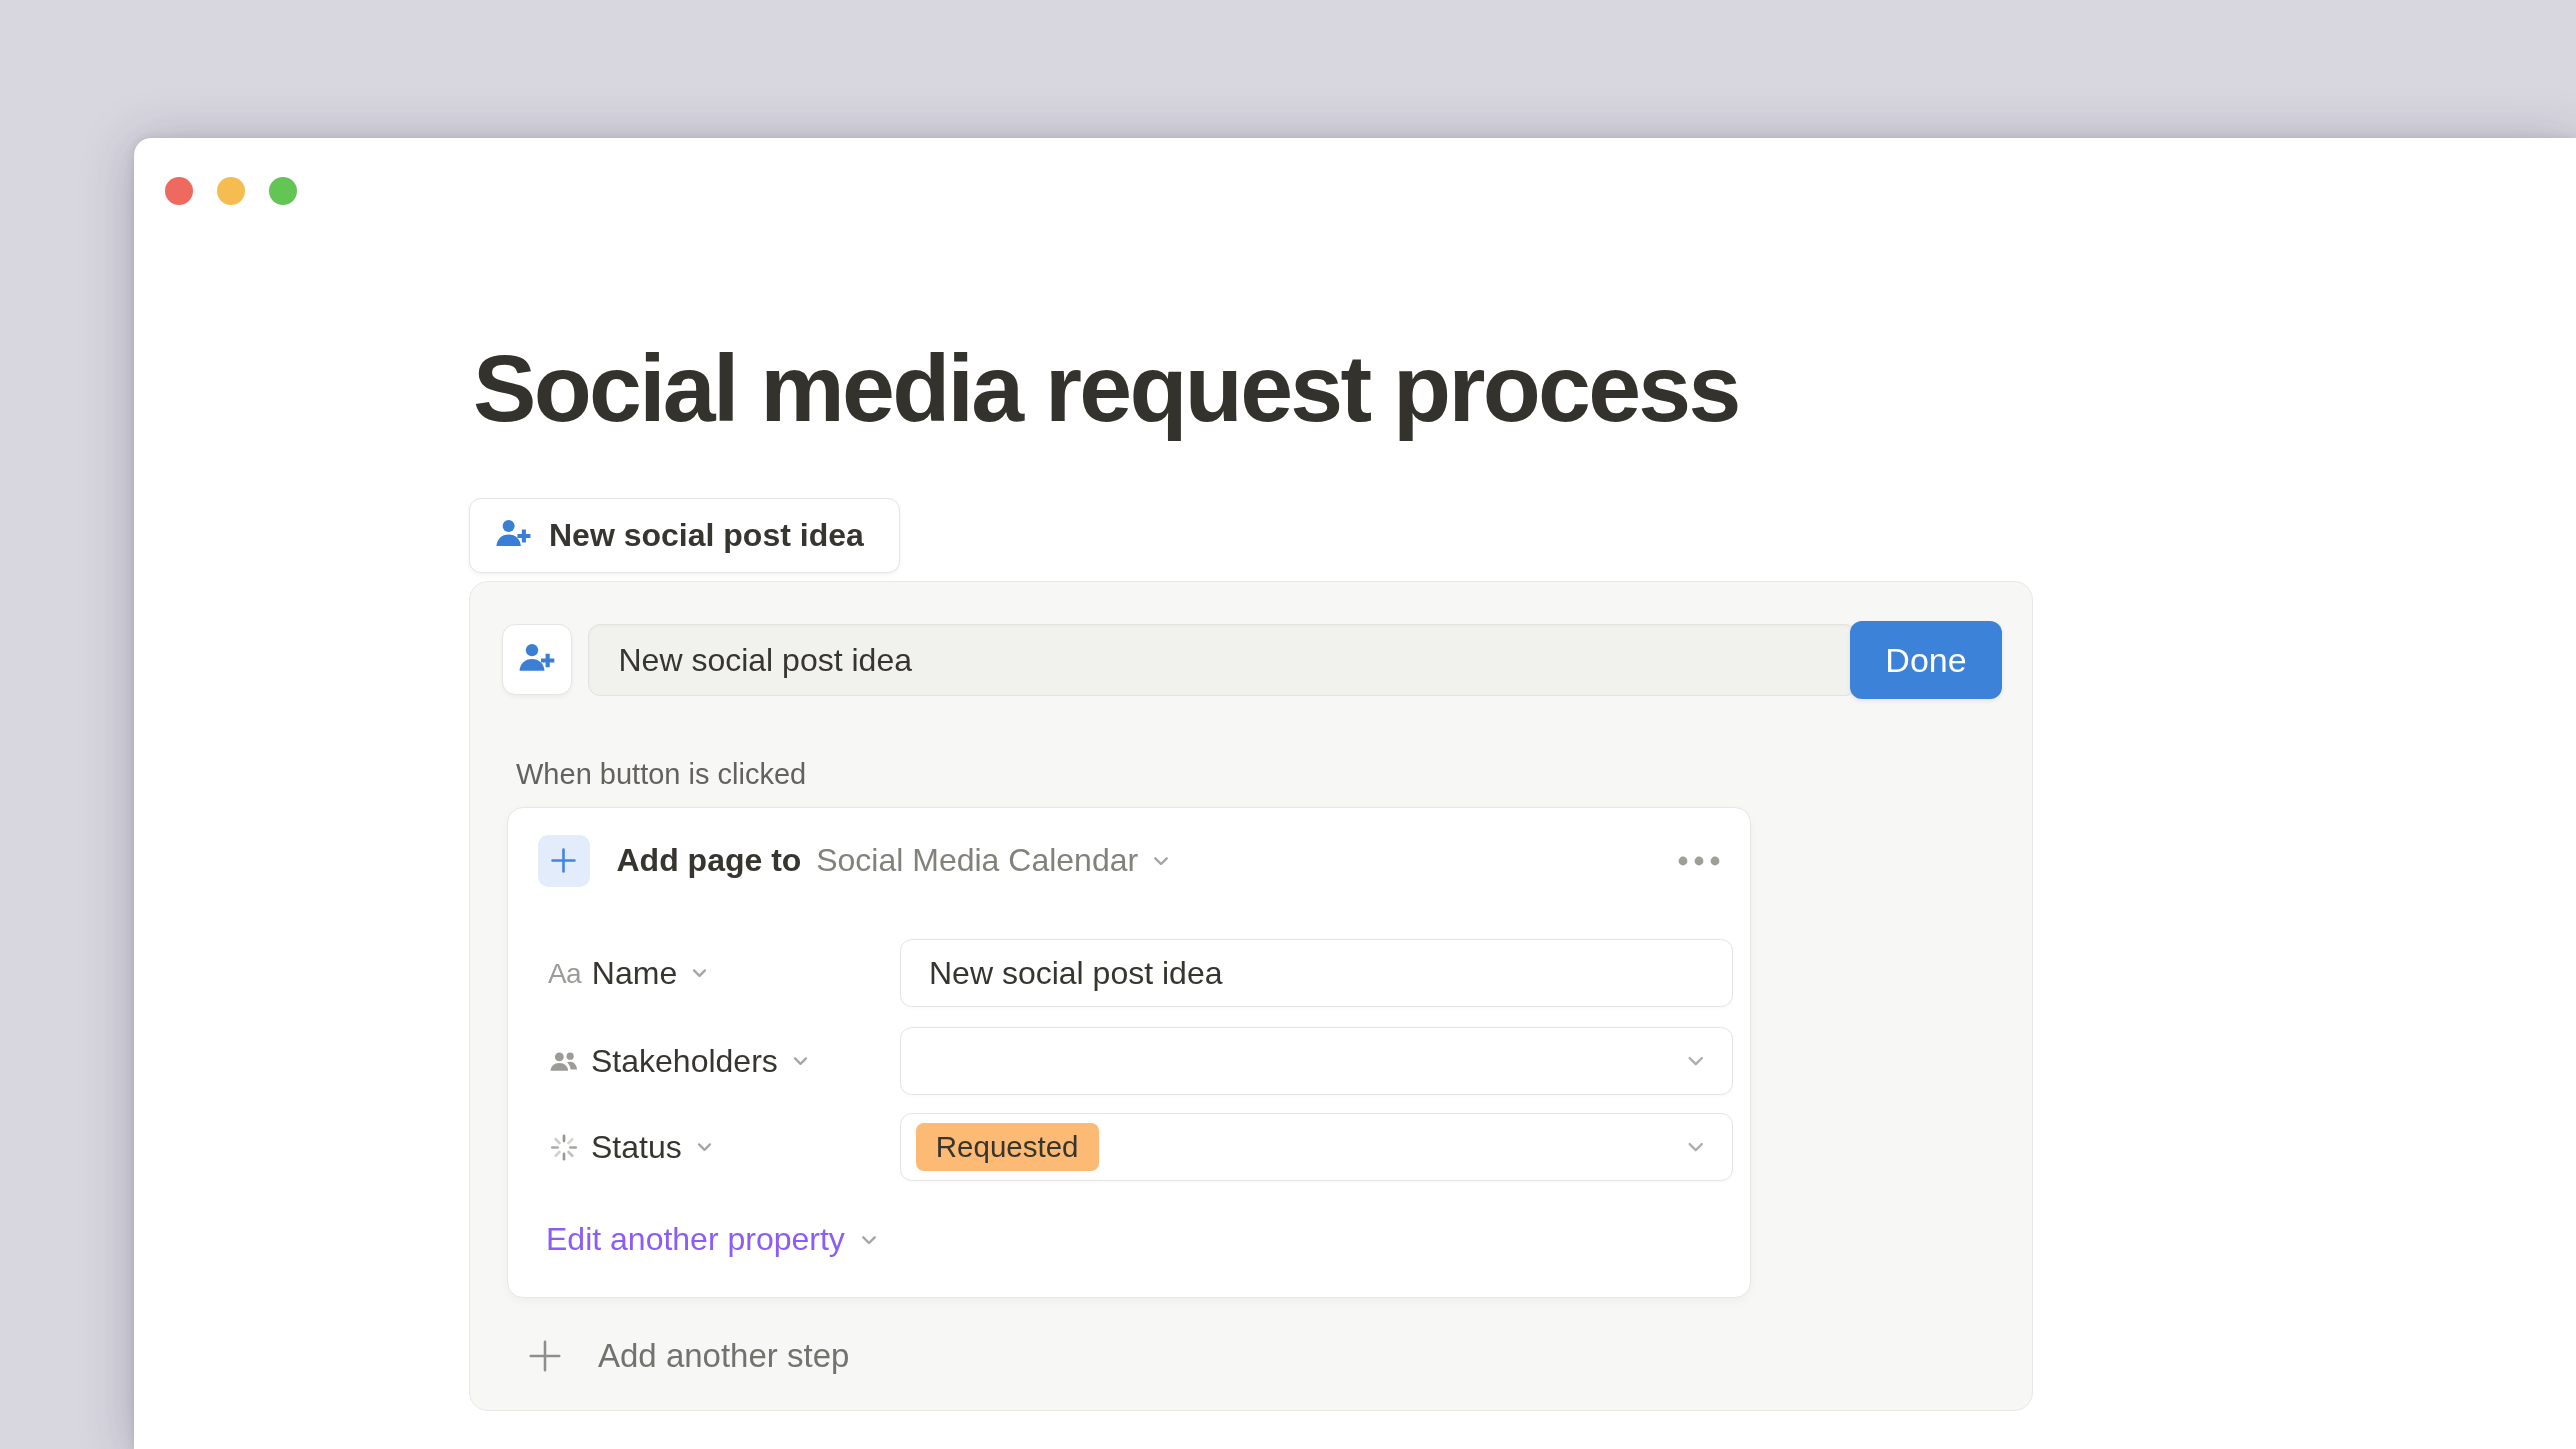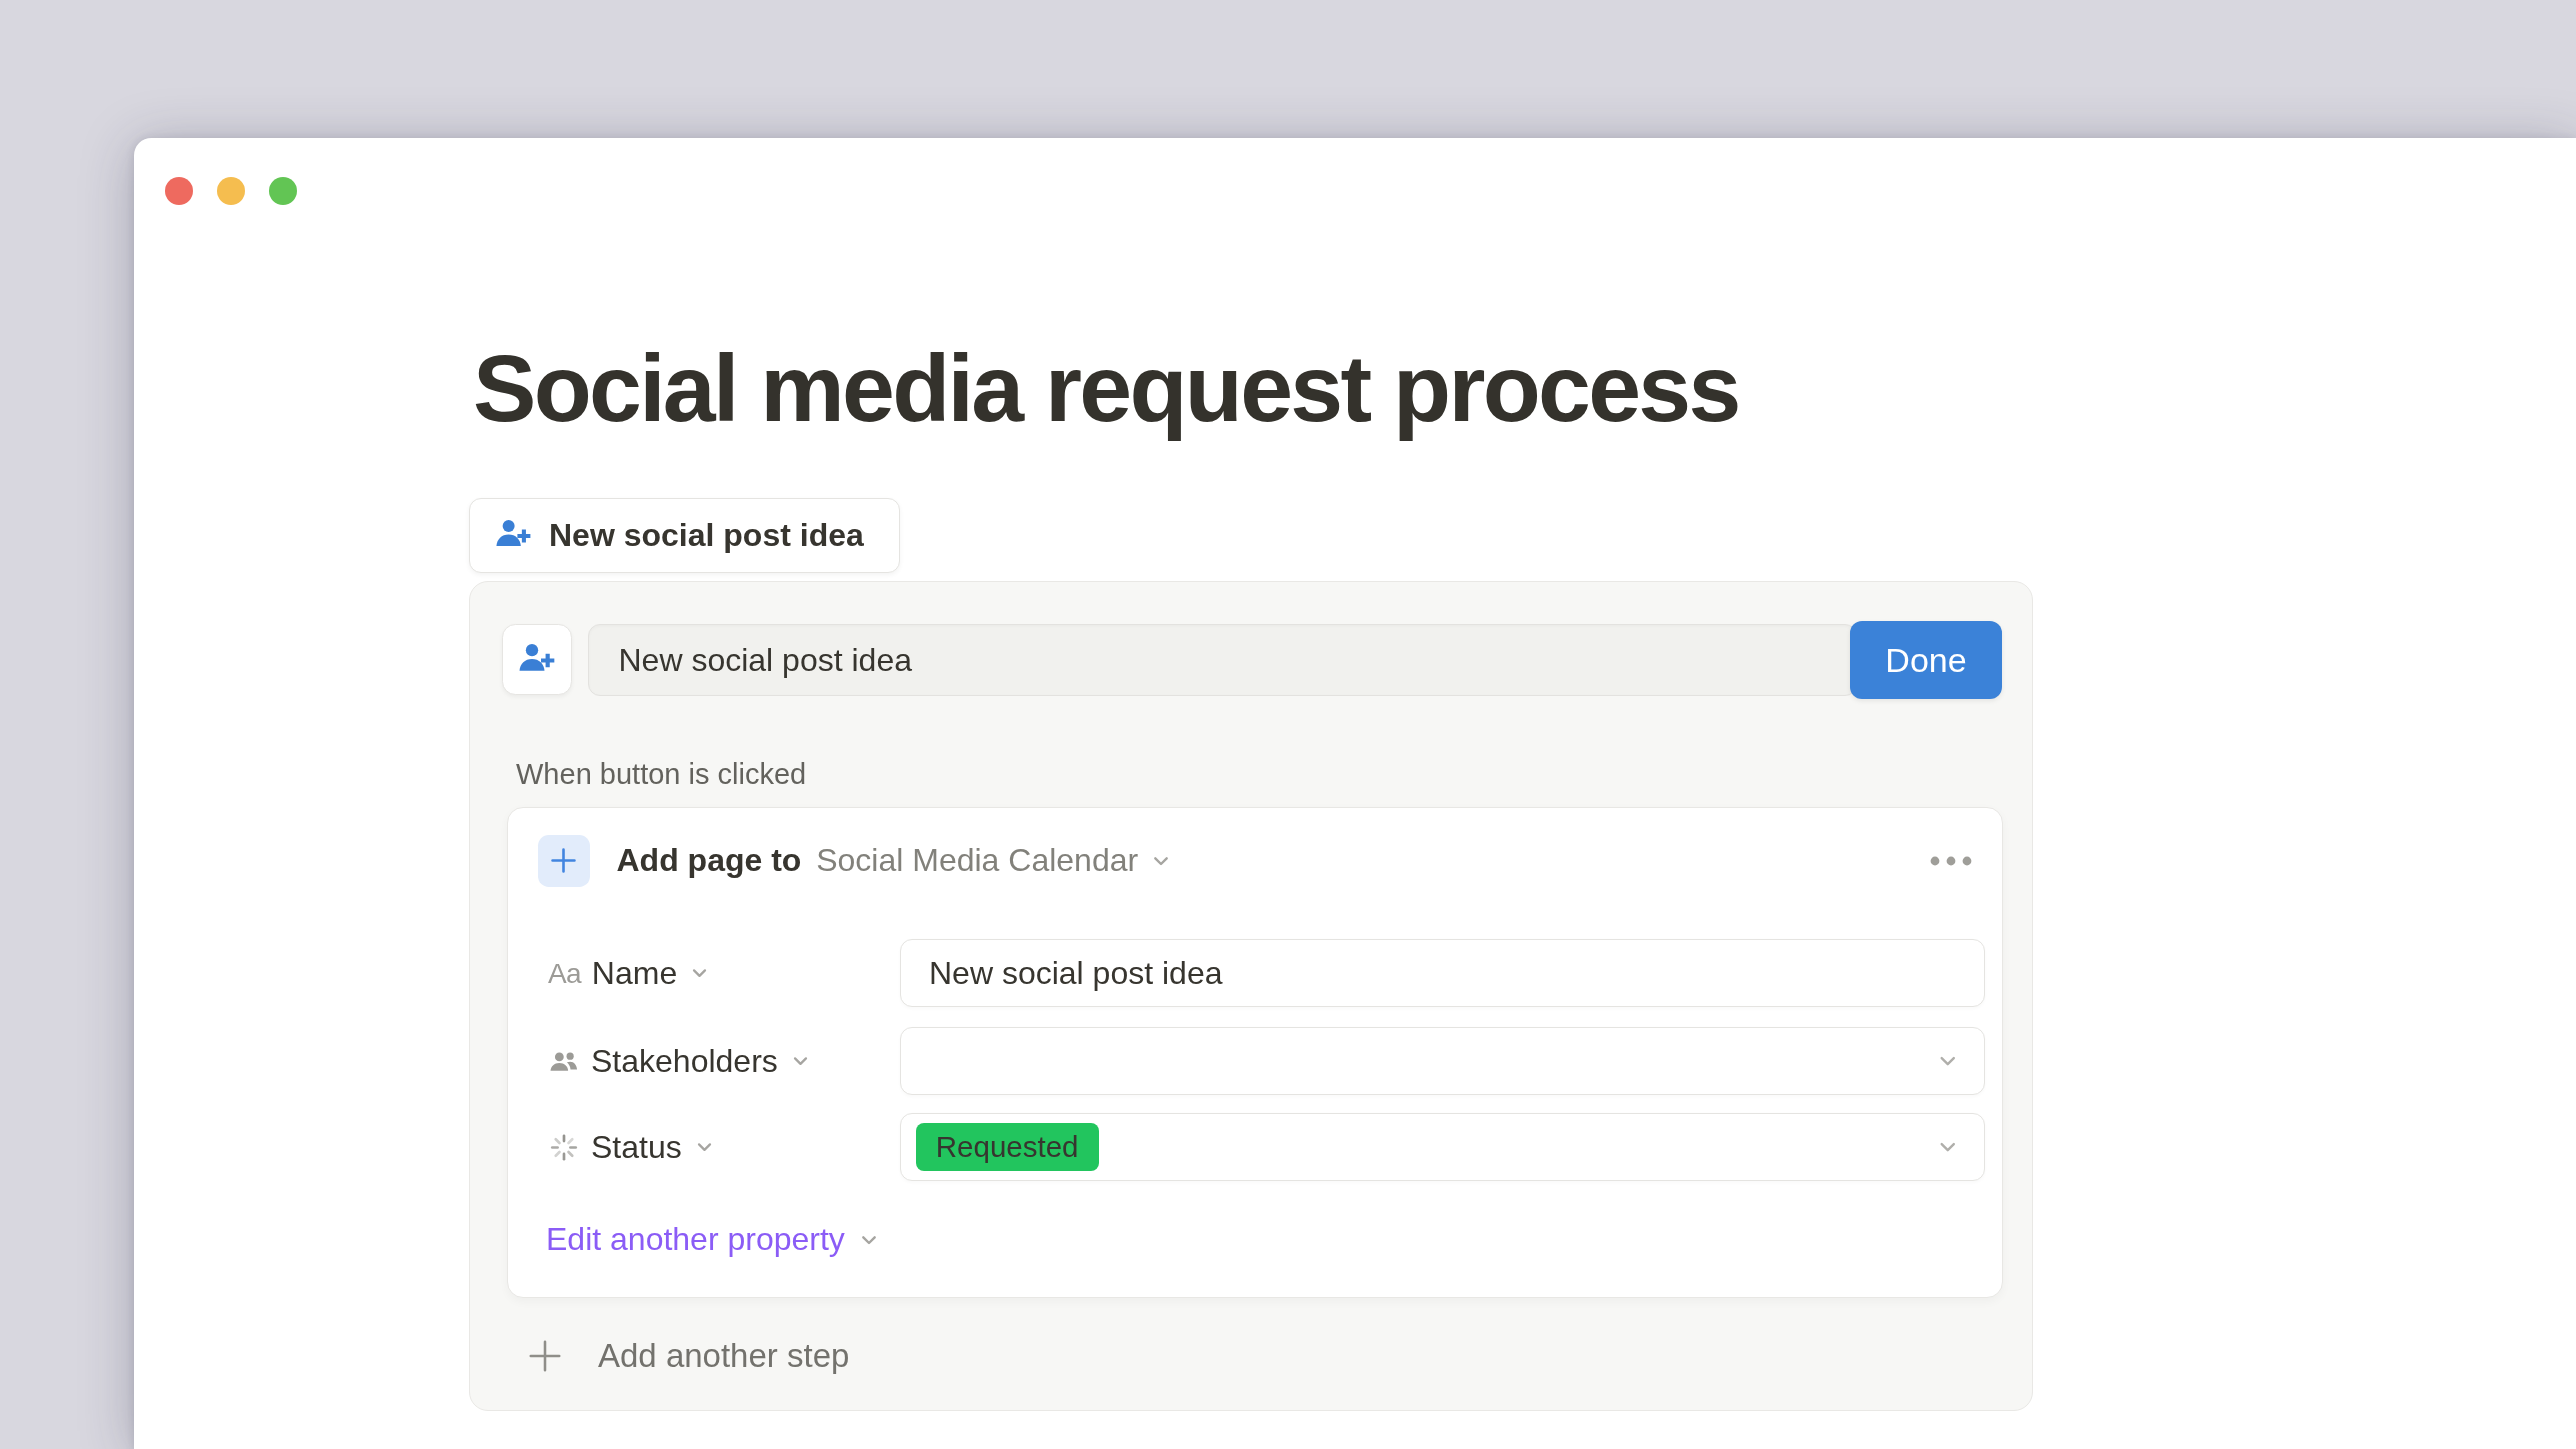--- a/index.html
+++ b/index.html
@@ -62,21 +62,21 @@
     font-size:34px; font-weight:400; cursor:pointer;
     font-family:"Liberation Sans","DejaVu Sans",sans-serif;
     box-shadow:0 2px 5.4px rgba(0,0,0,.08);
   }
   .when-label {
     position:absolute; left:46px; top:176px;
     font-size:29px; color:#63625d;
   }
 
   .card {
-    position:absolute; left:37px; top:225px; width:1496px; height:491px;
+    position:absolute; left:37px; top:225px; width:1244px; height:491px;
     background:#fff; border:1.3px solid #e8e7e4; border-radius:16px;
     box-shadow:0 3.4px 9.4px rgba(0,0,0,.035);
   }
   .step-header {
     position:absolute; left:29.5px; right:27px; top:25.5px; height:54px;
     display:flex; align-items:center;
   }
   .plus-tile {
     width:52px; height:52px; border-radius:10.7px; background:#e2ecfb;
     display:flex; align-items:center; justify-content:center; flex:none;
@@ -106,21 +106,21 @@
   }
   .prop-input.has-pill { padding-left:14.8px; cursor:pointer; }
   .text-value { font-size:32px; color:#37352f; white-space:nowrap; }
   .pill-person {
     display:inline-flex; align-items:center; gap:12px;
     background:#dbe7f8; color:#3577d4;
     height:51px; padding:0 19px; border-radius:9.4px; font-size:29.5px; white-space:nowrap;
   }
   .pill-status {
     display:inline-flex; align-items:center;
-    background:#22c55e; color:#37352f;
+    background:#fdba74; color:#37352f;
     height:48px; padding:0 20px; border-radius:8px; font-size:29.5px; font-weight:500; white-space:nowrap;
   }
   .input-chevron { position:absolute; right:24px; top:50%; transform:translateY(-50%); }
 
   .edit-another {
     position:absolute; left:38px; top:413px;
     display:flex; align-items:center; gap:12px;
     font-size:32px; color:#8b5cf6; cursor:pointer; white-space:nowrap;
   }
   .add-step {

